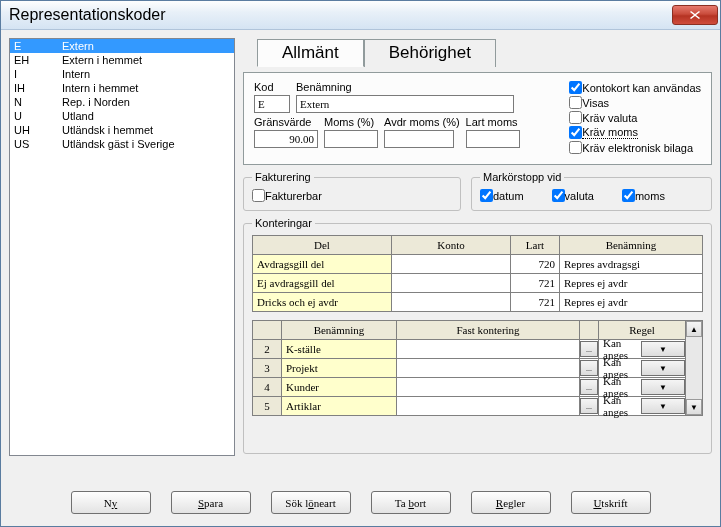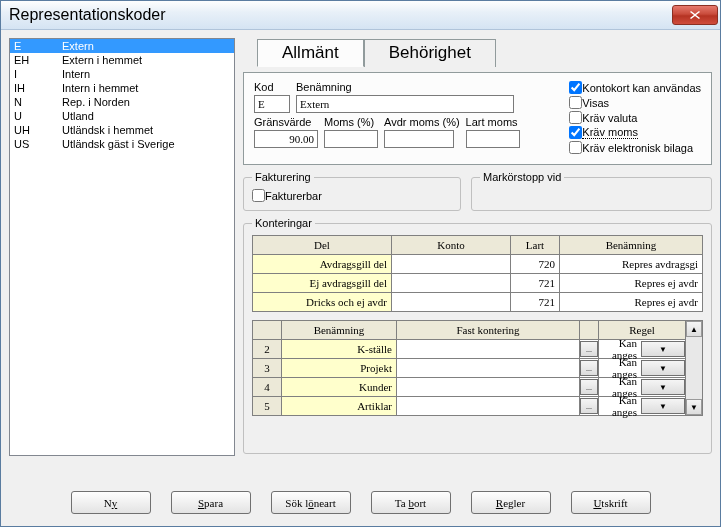--- a/index.html
+++ b/index.html
@@ -26,21 +26,21 @@
   .chk input{width:13px;height:13px;margin:0;}
   .chk .dotted{border-bottom:1px dotted #000;}
   fieldset{border:1px solid #c0c0c0;border-radius:3px;padding:6px 8px 8px;margin:0;}
   legend{font-size:11px;padding:0 3px;}
   .twocol{display:flex;gap:10px;}
   .twocol fieldset{flex:0 0 auto;}
   .twocol fieldset:first-child{flex:0 0 200px;}
   .twocol fieldset:last-child{flex:1;}
   .markors{display:flex;gap:28px;}
   table{border-collapse:collapse;width:100%;font:11px Tahoma;}
-  th,td{border:1px solid #808080;padding:1px 4px;height:16px;text-align:right;background:#fff;}
+  th,td{border:1px solid #808080;padding:1px 4px;height:16px;text-align:left;background:#fff;}
   th{background:#ece9d8;font-weight:normal;text-align:center;}
   td.y{background:#ffffcc;}
   td.num{text-align:right;width:24px;}
   td.idx{text-align:center;width:20px;background:#ece9d8;}
   .btn-cell{width:18px;text-align:center;padding:0;}
   .dd-cell{width:78px;padding:0;}
   .dd{display:flex;align-items:center;height:16px;}
   .dd span{flex:1;padding:0 4px;}
   .dd .ar,.btn-cell .bb{width:16px;height:14px;border:1px solid #707070;background:linear-gradient(#f5f5f5,#ddd);display:inline-flex;align-items:center;justify-content:center;font-size:8px;cursor:pointer;}
   .t2wrap{display:flex;}
@@ -143,20 +143,34 @@
       <div class="twocol">
         <fieldset>
           <legend>Fakturering</legend>
           <label class="chk">
             <input type="checkbox" id="ck_fakturerbar" style="">
             <span>Fakturerbar</span>
           </label>
         </fieldset>
         <fieldset>
           <legend>Markörstopp vid</legend>
+          <div class="markors">
+            <label class="chk">
+                <input type="checkbox" id="ck_datum" checked="" style="">
+                <span>datum</span>
+              </label>
+            <label class="chk">
+                <input type="checkbox" id="ck_valuta" checked="" style="">
+                <span>valuta</span>
+              </label>
+            <label class="chk">
+                <input type="checkbox" id="ck_moms" checked="" style="">
+                <span>moms</span>
+              </label>
+          </div>
         </fieldset>
       </div>
 
       <fieldset style="flex:1">
         <legend>Konteringar</legend>
         <table>
           <thead>
               <tr>
             <th style="width:130px">Del</th>
             <th style="width:110px">Konto</th>

